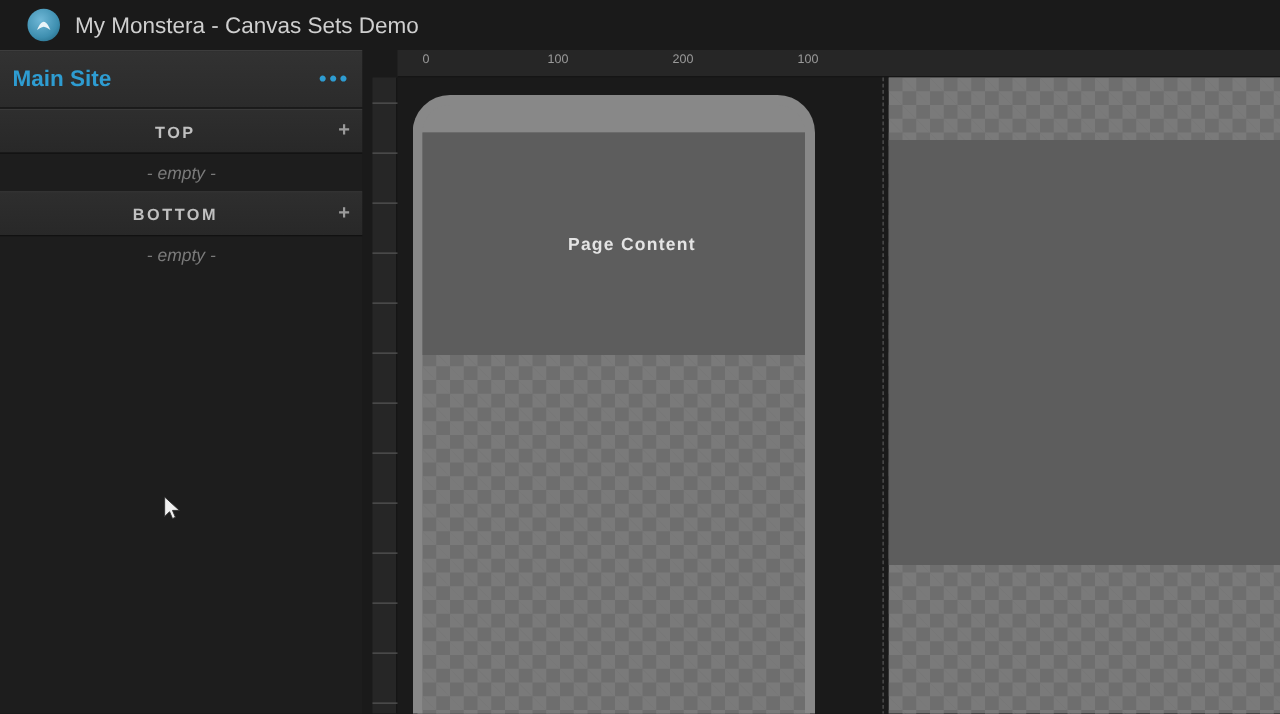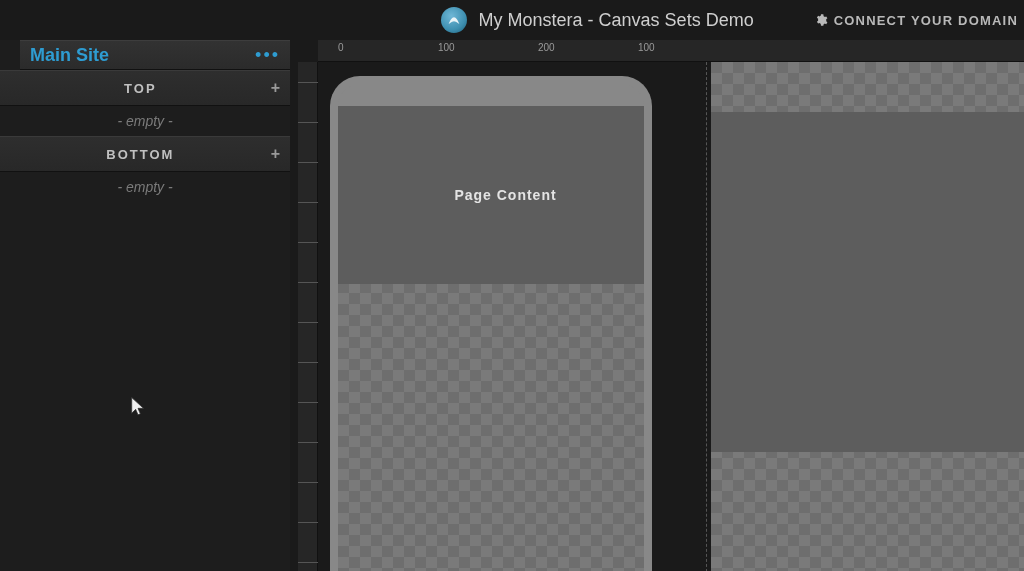--- a/index.html
+++ b/index.html
@@ -1,36 +1,36 @@
 <!DOCTYPE html>
 <html><head>
 <meta charset="utf-8">
 <style>
   * { box-sizing: border-box; margin: 0; padding: 0; }
   html, body { width: 1024px; height: 571px; overflow: hidden; font-family: "Helvetica Neue", Arial, sans-serif; background: #1a1a1a; color: #ccc; }
   body { display: flex; flex-direction: column; }
 
   
-  .topbar { height: 40px; display: flex; align-items: center; padding: 0 6px; background: #1a1a1a; justify-content: flex-end; }
+  .topbar { height: 40px; display: flex; align-items: center; padding: 0 22px; background: #1a1a1a; }
   .logo-circle { width: 26px; height: 26px; border-radius: 50%; background: radial-gradient(circle at 40% 35%, #6fb7d6 0%, #3e8fb0 60%, #1b5d77 100%); display: flex; align-items: center; justify-content: center; margin-right: 12px; }
   .logo-circle svg { width: 16px; height: 16px; }
   .app-title { font-size: 18px; color: #cfcfcf; flex: 0 0 auto; }
   .connect-domain { margin-left: 60px; display: flex; align-items: center; color: #b9b9b9; font-size: 13px; font-weight: 700; letter-spacing: 1.2px; cursor: pointer; }
   .connect-domain svg { width: 14px; height: 14px; margin-right: 6px; }
 
   .lower { flex: 1; display: flex; min-height: 0; }
 
   
   .sidebar { width: 290px; background: #1d1d1d; display: flex; flex-direction: column; }
   .tabs { display: flex; align-items: center; height: 46px; }
   .tab { display: flex; align-items: center; padding: 0 18px; height: 100%; font-size: 14px; font-weight: 700; letter-spacing: 2px; color: #9a9a9a; cursor: pointer; }
   .tab.active { background: #2a2a2a; color: #d9d9d9; }
   .tab svg { width: 15px; height: 15px; margin-right: 8px; }
 
-  .canvas-set-row { height: 30px; background: linear-gradient(#323232,#2b2b2b); border-top: 1px solid #3d3d3d; border-bottom: 1px solid #111; display: flex; align-items: center; padding: 0 10px; cursor: pointer; margin-left: 20px; }
+  .canvas-set-row { height: 47px; background: linear-gradient(#323232,#2b2b2b); border-top: 1px solid #3d3d3d; border-bottom: 1px solid #111; display: flex; align-items: center; padding: 0 10px; cursor: pointer; }
   .canvas-set-row .name { color: #2e9cd1; font-size: 18px; font-weight: 600; flex: 1; }
   .canvas-set-row .dots { color: #2e9cd1; font-size: 18px; letter-spacing: 2px; }
 
   .section-header { height: 36px; background: linear-gradient(#2e2e2e,#282828); border-top: 1px solid #3a3a3a; border-bottom: 1px solid #111; display: flex; align-items: center; padding: 0 10px; cursor: pointer; text-align: center; }
   .section-header .label { flex: 1; font-size: 13px; font-weight: 700; letter-spacing: 2px; color: #c0c0c0; }
   .section-header .plus { color: #9a9a9a; font-size: 16px; font-weight: 700; }
 
   .empty-row { height: 30px; display: flex; align-items: center; justify-content: center; color: #7a7a7a; font-style: italic; font-size: 14px; }
 
   
@@ -64,26 +64,20 @@
 </head>
 <body>
 
 <div class="topbar">
   <div class="logo-circle">
     <svg viewBox="0 0 24 24">
         <path fill="#eaf4f8" d="M4 18c2-5 5-10 8-10s6 5 8 10c-4-3-7-4-8-4s-4 1-8 4z"></path>
       </svg>
   </div>
   <div class="app-title">My Monstera - Canvas Sets Demo</div>
-  <div class="connect-domain">
-    <svg viewBox="0 0 24 24">
-        <path fill="#b9b9b9" d="M12 8a4 4 0 1 0 0 8 4 4 0 0 0 0-8zm9 4a7.9 7.9 0 0 0-.1-1.2l2.1-1.6-2-3.4-2.5 1a8 8 0 0 0-2-1.2L16 2h-4l-.5 2.6a8 8 0 0 0-2 1.2l-2.5-1-2 3.4 2.1 1.6A8 8 0 0 0 7 12c0 .4 0 .8.1 1.2l-2.1 1.6 2 3.4 2.5-1c.6.5 1.3.9 2 1.2L12 22h4l.5-2.6c.7-.3 1.4-.7 2-1.2l2.5 1 2-3.4-2.1-1.6c.1-.4.1-.8.1-1.2z"></path>
-      </svg>
-    <span>CONNECT YOUR DOMAIN</span>
-  </div>
 </div>
 
 <div class="lower">
 
   <div class="sidebar">
 
     <div class="canvas-set-row">
       <span class="name">Main Site</span>
       <span class="dots">•••</span>
     </div>

